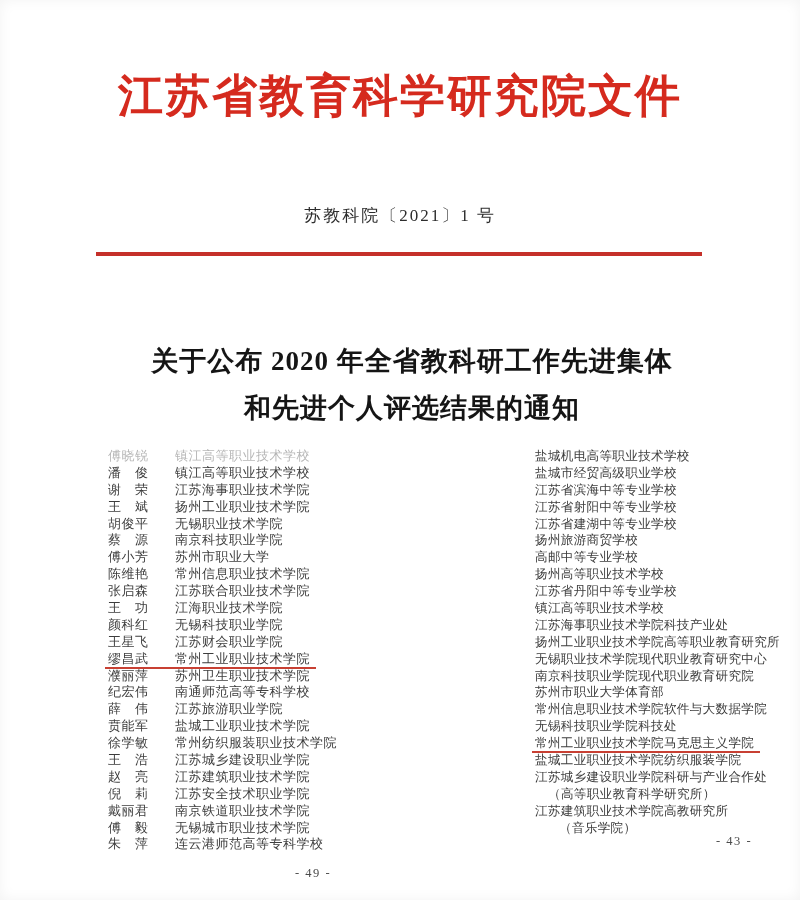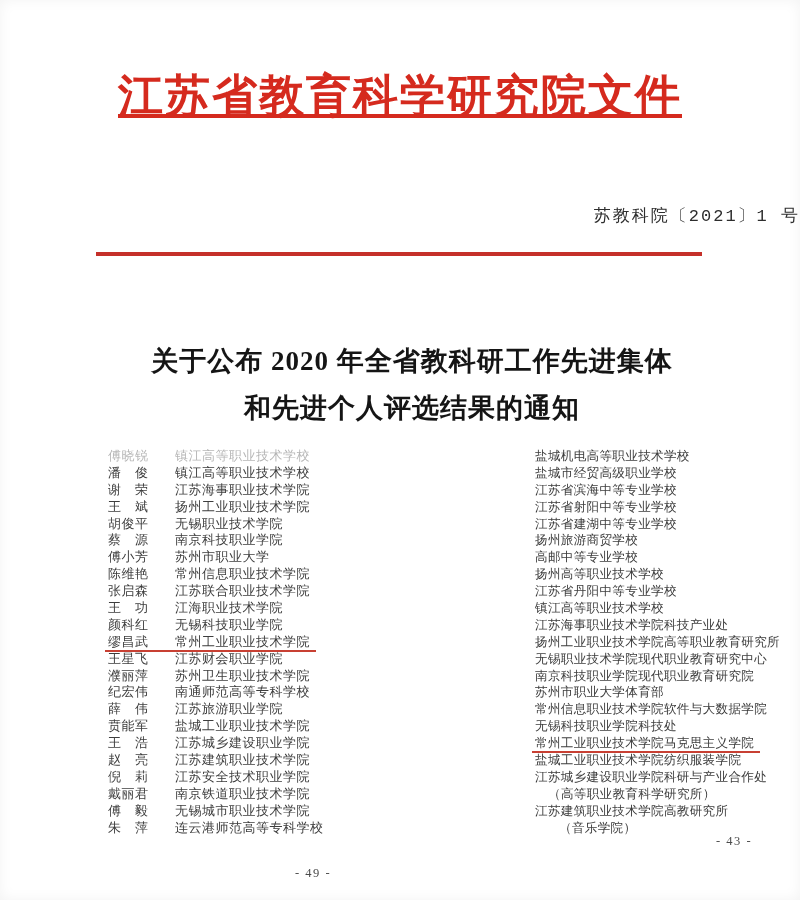--- a/index.html
+++ b/index.html
@@ -5,25 +5,25 @@
   html,body{margin:0;padding:0;}
   body{
     width:800px;height:900px;position:relative;overflow:hidden;
     background:#ffffff;
     font-family:"Liberation Serif","DejaVu Serif",serif;
     color:#3d3d3d;
   }
   .page{position:absolute;inset:0;box-shadow:inset 0 0 14px rgba(0,0,0,0.05);}
   .agency-title{
     position:absolute;top:66px;left:0;width:100%;text-align:center;
-    font-size:45px;font-weight:bold;color:#d52a1e;letter-spacing:2px;margin:0;text-decoration:underline;
+    font-size:45px;font-weight:bold;color:#d52a1e;letter-spacing:2px;margin:0;
   }
   .doc-number{
-    position:absolute;top:204px;left:0;width:100%;text-align:right;
-    font-size:17px;color:#2d2d2d;letter-spacing:2px;font-family:Liberation Mono, monospace;
+    position:absolute;top:204px;left:0;width:100%;text-align:center;
+    font-size:17px;color:#2d2d2d;letter-spacing:2px;
   }
   .red-rule{
     position:absolute;top:252px;left:96px;width:606px;height:4px;
     background:#c5302a;
   }
   .notice-title{
     position:absolute;top:326px;left:0;width:100%;text-align:center;
     font-size:27px;font-weight:bold;color:#151515;line-height:47px;
     letter-spacing:1px;margin:12px;
   }
@@ -103,45 +103,49 @@
         <span class="org">江苏联合职业技术学院</span>
       </div>
       <div class="row">
         <span class="name">王　功</span>
         <span class="org">江海职业技术学院</span>
       </div>
       <div class="row">
         <span class="name">颜科红</span>
         <span class="org">无锡科技职业学院</span>
       </div>
+      <div class="row">
+        <span class="name">王星飞</span>
+        <span class="org">江苏财会职业学院</span>
+      </div>
       <div class="row underlined">
         <span class="name">缪昌武</span>
         <span class="org">常州工业职业技术学院</span>
       </div>
       <div class="row">
-        <span class="name">王星飞</span>
-        <span class="org">江苏财会职业学院</span>
-      </div>
-      <div class="row">
         <span class="name">濮丽萍</span>
         <span class="org">苏州卫生职业技术学院</span>
       </div>
       <div class="row">
         <span class="name">纪宏伟</span>
         <span class="org">南通师范高等专科学校</span>
       </div>
       <div class="row">
         <span class="name">薛　伟</span>
         <span class="org">江苏旅游职业学院</span>
       </div>
       <div class="row">
         <span class="name">贲能军</span>
         <span class="org">盐城工业职业技术学院</span>
       </div>
       <div class="row">
+        <span class="name">徐学敏</span>
+        <span class="org">常州纺织服装职业技术学院</span>
+      </div>
+      <div class="row">
         <span class="name">王　浩</span>
         <span class="org">江苏城乡建设职业学院</span>
       </div>
       <div class="row">
         <span class="name">赵　亮</span>
         <span class="org">江苏建筑职业技术学院</span>
       </div>
       <div class="row">
         <span class="name">倪　莉</span>
         <span class="org">江苏安全技术职业学院</span>

